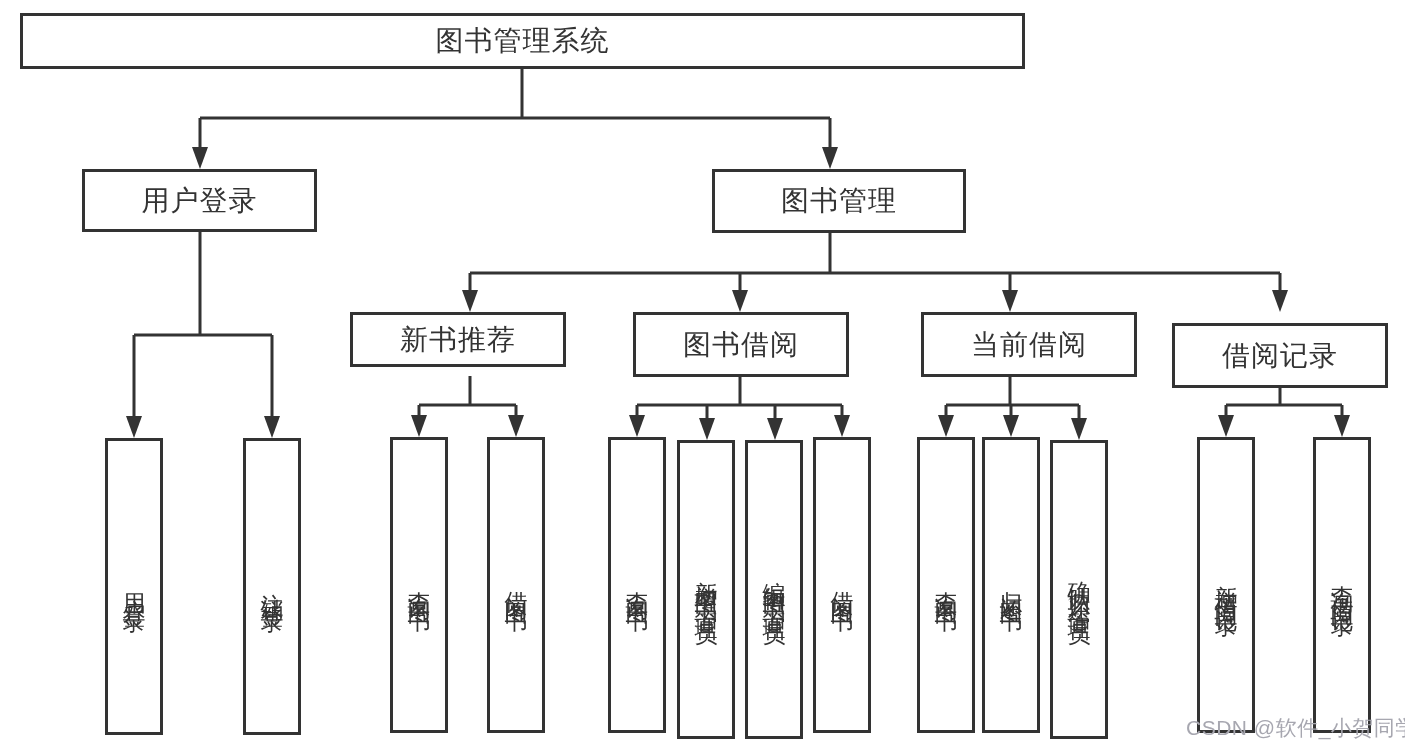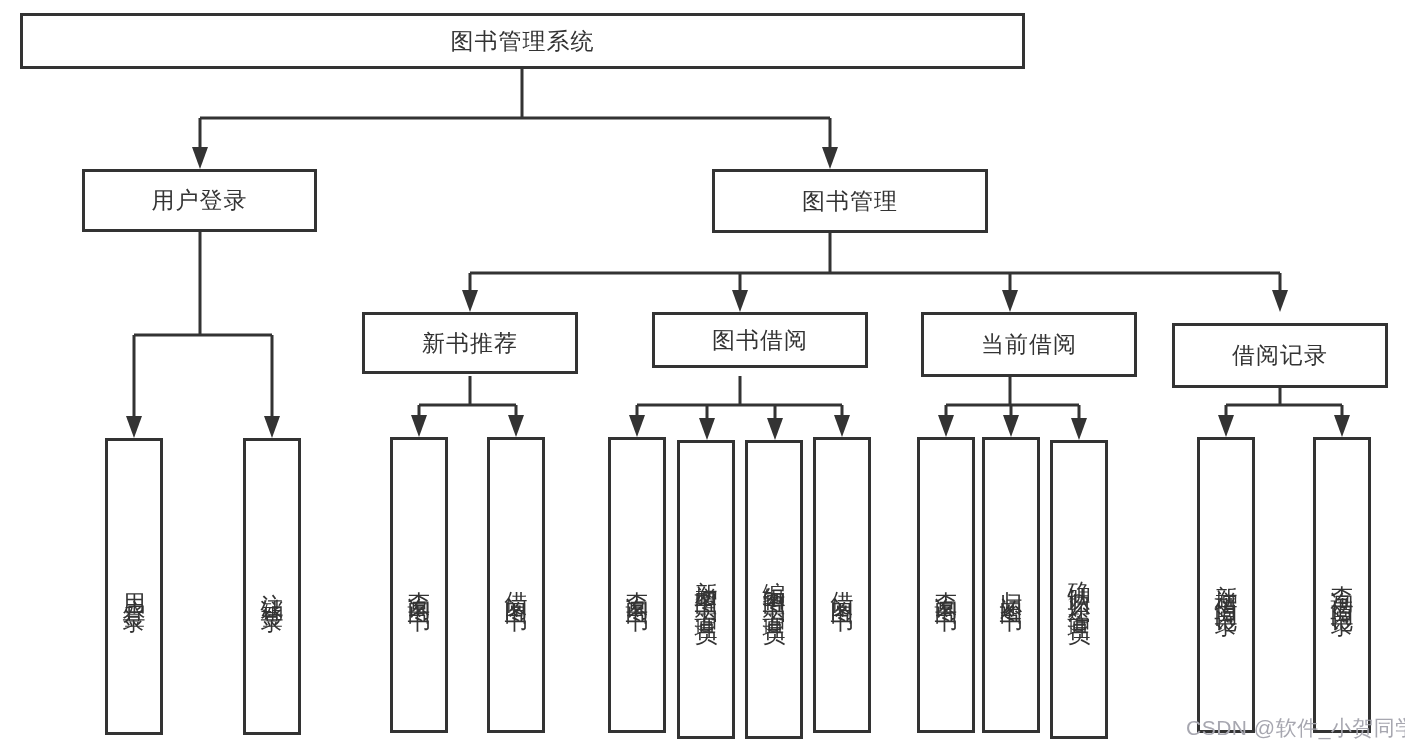--- a/index.html
+++ b/index.html
@@ -21,21 +21,21 @@
     position:absolute;
     box-sizing:border-box;
     border:3px solid var(--line);
     background:#fff;
     display:flex;
     align-items:center;
     justify-content:center;
   }
   .hnode span{
     color:var(--text);
-    font-size:23px;
+    font-size:28px;
     letter-spacing:1px;
     white-space:nowrap;
     font-family:Liberation Mono, monospace;
   }
   .vnode span{
     writing-mode:vertical-rl;
     text-orientation:mixed;
     color:var(--text);
     font-size:23px;
     letter-spacing:6px;
@@ -95,28 +95,28 @@
     </g>
   </svg>
 
   <div class="hnode" style="left:20px;top:13px;width:1005px;height:56px;">
     <span>图书管理系统</span>
   </div>
 
   <div class="hnode" style="left:82px;top:169px;width:235px;height:63px;">
     <span>用户登录</span>
   </div>
-  <div class="hnode" style="left:712px;top:169px;width:276px;height:64px;">
+  <div class="hnode" style="left:712px;top:169px;width:254px;height:64px;">
     <span>图书管理</span>
   </div>
 
-  <div class="hnode" style="left:362px;top:312px;width:216px;height:62px;">
+  <div class="hnode" style="left:350px;top:312px;width:216px;height:55px;">
     <span>新书推荐</span>
   </div>
-  <div class="hnode" style="left:652px;top:312px;width:216px;height:56px;">
+  <div class="hnode" style="left:633px;top:312px;width:216px;height:65px;">
     <span>图书借阅</span>
   </div>
   <div class="hnode" style="left:902px;top:312px;width:216px;height:65px;margin-left:19px;">
     <span>当前借阅</span>
   </div>
   <div class="hnode" style="left:1172px;top:312px;width:216px;height:65px;margin-top:11px;">
     <span>借阅记录</span>
   </div>
 
   <div class="vnode" style="left:105px;top:438px;width:58px;height:297px;">

